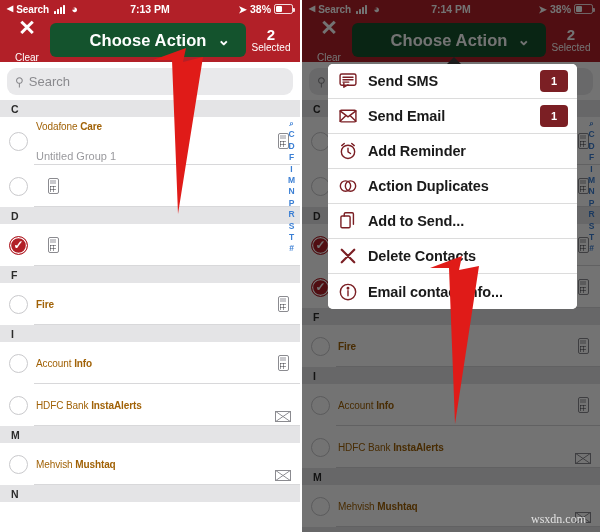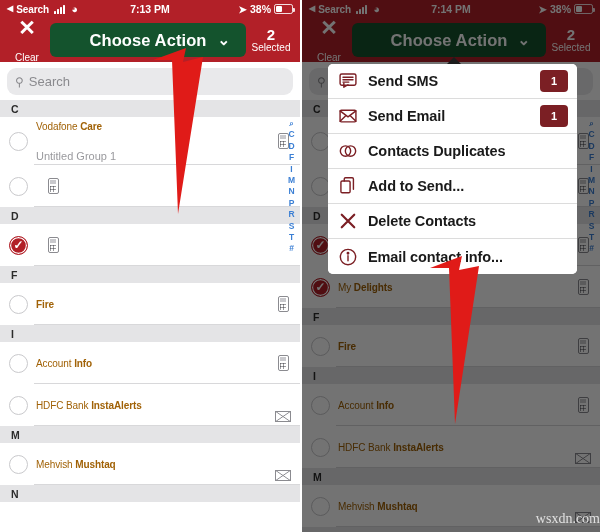--- a/index.html
+++ b/index.html
@@ -135,22 +135,22 @@
   .mi-badge {
     margin-left: auto; width: 28px; height: 22px; background: #7b1f24; border-radius: 4px;
     color: #fff; font-size: 11px; font-weight: bold; display: flex; align-items: center; justify-content: center;
   }
   svg.mi { display:block; }
 
   
   .arrow-svg { position: absolute; inset: 0; width: 600px; height: 532px; z-index: 9; pointer-events: none; }
 
   .watermark {
-    position: absolute; right: 0; bottom: 5px; z-index: 8;
-    color: rgba(255,255,255,.78); font-size: 14px; font-family: "Liberation Serif", serif; margin-top: 24px;
+    position: absolute; right: 14px; bottom: 5px; z-index: 8;
+    color: rgba(255,255,255,.78); font-size: 12px; font-family: "Liberation Serif", serif; margin-top: 24px;
   }
 </style>
 </head>
 <body>
 
 <div class="screens">
 
   <div class="phone left">
 
     <div class="statusbar">
@@ -460,25 +460,35 @@
                 <path d="M2.5 5.8 12 13 21.5 5.8"></path>
                 <path d="M2.5 18.4 9 12M21.5 18.4 15 12"></path>
               </svg>
             </span>
             <span class="mi-label">Send Email</span>
             <span class="mi-badge">1</span>
           </div>
           <div class="menuitem">
             <span class="mi-icon">
               <svg class="mi" width="20" height="20" viewBox="0 0 24 24" fill="none" stroke="#7b1f24" stroke-width="1.7" stroke-linecap="round" stroke-linejoin="round">
+                <circle cx="12" cy="13" r="8"></circle>
+                <path d="M12 8.5V13l3 2"></path>
+                <path d="M4.5 5.5 7.5 3M19.5 5.5 16.5 3"></path>
+              </svg>
+            </span>
+            <span class="mi-label">Add Reminder</span>
+          </div>
+          <div class="menuitem">
+            <span class="mi-icon">
+              <svg class="mi" width="20" height="20" viewBox="0 0 24 24" fill="none" stroke="#7b1f24" stroke-width="1.7" stroke-linecap="round" stroke-linejoin="round">
                 <circle cx="9" cy="12" r="6.2"></circle>
                 <circle cx="15" cy="12" r="6.2"></circle>
               </svg>
             </span>
-            <span class="mi-label">Contacts Duplicates</span>
+            <span class="mi-label">Action Duplicates</span>
           </div>
           <div class="menuitem">
             <span class="mi-icon">
               <svg class="mi" width="20" height="20" viewBox="0 0 24 24" fill="none" stroke="#7b1f24" stroke-width="1.7" stroke-linecap="round" stroke-linejoin="round">
                 <rect x="3.5" y="6" width="11" height="14" rx="1.5"></rect>
                 <path d="M7.5 6V3.5a1.5 1.5 0 0 1 1.5-1.5h8a1.5 1.5 0 0 1 1.5 1.5V16"></path>
               </svg>
             </span>
             <span class="mi-label">Add to Send...</span>
           </div>

